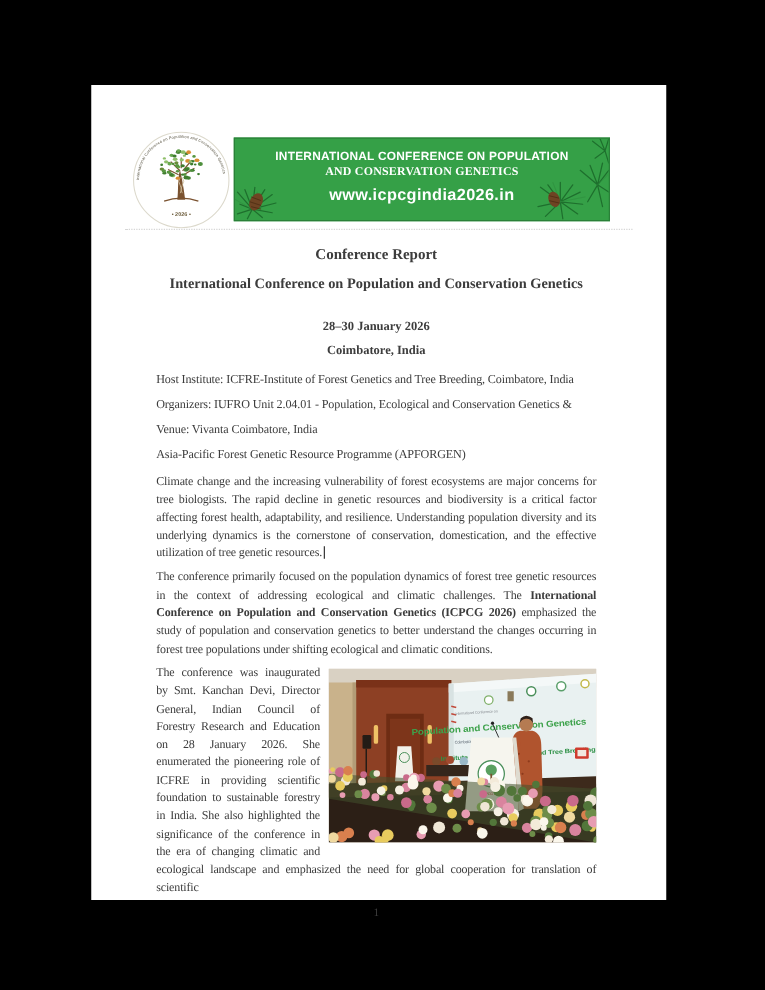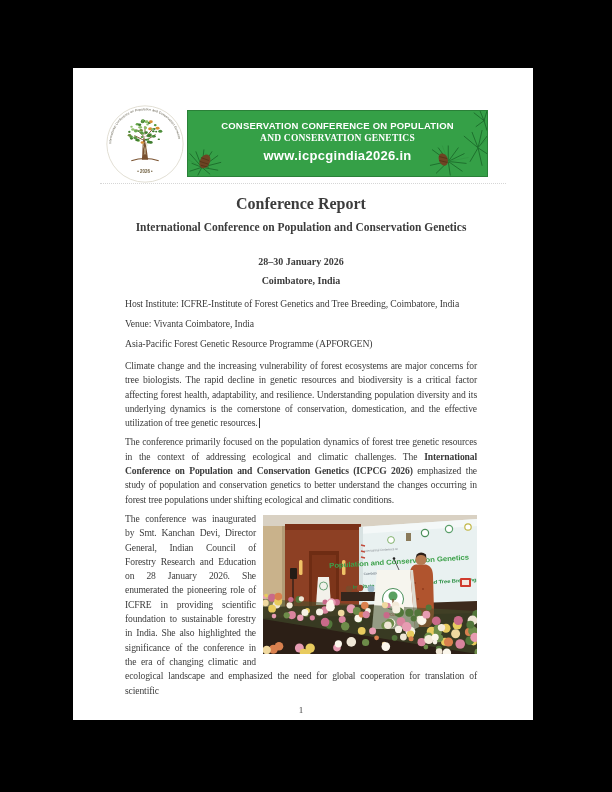--- a/index.html
+++ b/index.html
@@ -21,21 +21,21 @@
     overflow:hidden;
   }
   .banner-decor{position:absolute;left:0;top:0;width:100%;height:100%;}
   .banner-text{position:relative;z-index:1;}
   .banner-line1{margin-top:9px;font-size:9.5px;letter-spacing:.2px;line-height:11px;}
   .banner-line2{margin-top:2px;font-size:9.5px;letter-spacing:.2px;line-height:11px;font-family:Liberation Serif, serif;}
   .banner-url{margin-top:4px;font-size:13px;letter-spacing:.3px;}
   .header-rule{margin:6px 27px 0 27px;border-top:1px dotted #d6d6d6;height:0;}
   
   .content{margin:0 56px 0 52px;}
-  .title-report{margin-top:13px;text-align:center;font-weight:bold;font-size:16px;line-height:13px;}
+  .title-report{margin-top:13px;text-align:center;font-weight:bold;font-size:12px;line-height:13px;}
   .title-conf{margin-top:10px;text-align:center;font-weight:bold;font-size:11.5px;line-height:14px;}
   .title-dates{margin-top:22px;text-align:center;font-weight:bold;font-size:10px;line-height:12px;}
   .title-loc{margin-top:7px;text-align:center;font-weight:bold;font-size:10px;line-height:12px;}
   .details{margin-top:7px;font-weight:normal;font-size:9.7px;line-height:20px;letter-spacing:-0.1px;}
   .para{margin:5px 0 0 0;font-size:9.6px;line-height:14.3px;text-align:justify;letter-spacing:-0.12px;}
   .para b{font-weight:bold;}
   .para-photo{margin-top:5px;}
   .photo{float:right;width:214px;height:139px;margin:3px 0 7px 7px;display:block;background:#ddd8cc;}
   .caret{display:inline-block;width:1px;height:10px;background:#3c3c3c;vertical-align:-1.5px;margin-left:1px;}
   .page-number{clear:both;text-align:center;font-size:9px;margin-top:7px;}
@@ -133,37 +133,38 @@
         </g>
         <g stroke="#2f8f3f" stroke-width="0.7" stroke-linecap="round" opacity="0.8">
           <path d="M14,58 L0,50 M14,58 L18,44 M262,52 L256,36 M262,52 L282,48 M292,38 L300,30"></path>
         </g>
         <ellipse cx="17" cy="52" rx="5" ry="7.5" transform="rotate(25 17 52)" fill="#6e4423"></ellipse>
         <path d="M13,48 l8,3 M12,52 l9,3 M13,56 l8,2" stroke="#4e2e14" stroke-width="0.7"></path>
         <ellipse cx="257" cy="50" rx="4.5" ry="6.5" transform="rotate(-20 257 50)" fill="#6e4423"></ellipse>
         <path d="M253,47 l8,2 M253,51 l8,2" stroke="#4e2e14" stroke-width="0.7"></path>
       </svg>
       <div class="banner-text">
-        <div class="banner-line1">CONSERVATION CONFERENCE ON POPULATION</div>
+        <div class="banner-line1">INTERNATIONAL CONFERENCE ON POPULATION</div>
         <div class="banner-line2">AND CONSERVATION GENETICS</div>
         <div class="banner-url">www.icpcgindia2026.in</div>
       </div>
     </div>
   </div>
 
   <div class="header-rule"></div>
 
   <div class="content">
     <div class="title-report">Conference Report</div>
     <div class="title-conf">International Conference on Population and Conservation Genetics</div>
     <div class="title-dates">28–30 January 2026</div>
     <div class="title-loc">Coimbatore, India</div>
 
     <div class="details">
       <div>Host Institute: ICFRE-Institute of Forest Genetics and Tree Breeding, Coimbatore, India</div>
+      <div>Organizers: IUFRO Unit 2.04.01 - Population, Ecological and Conservation Genetics &amp;</div>
       <div>Venue: Vivanta Coimbatore, India</div>
       <div>Asia-Pacific Forest Genetic Resource Programme (APFORGEN)</div>
     </div>
 
     <p class="para"><span>Climate change and the increasing vulnerability of forest ecosystems are major concerns for tree biologists. The rapid decline in genetic resources and biodiversity is a critical factor affecting forest health, adaptability, and resilience. Understanding population diversity and its underlying dynamics is the cornerstone of conservation, domestication, and the effective utilization of tree genetic resources.</span><span class="caret"></span></p>
 
     <p class="para"><span>The conference primarily focused on the population dynamics of forest tree genetic resources in the context of addressing ecological and climatic challenges. The </span><b>International Conference on Population and Conservation Genetics (ICPCG 2026)</b><span> emphasized the study of population and conservation genetics to better understand the changes occurring in forest tree populations under shifting ecological and climatic conditions.</span></p>
 
     <p class="para para-photo">
       

